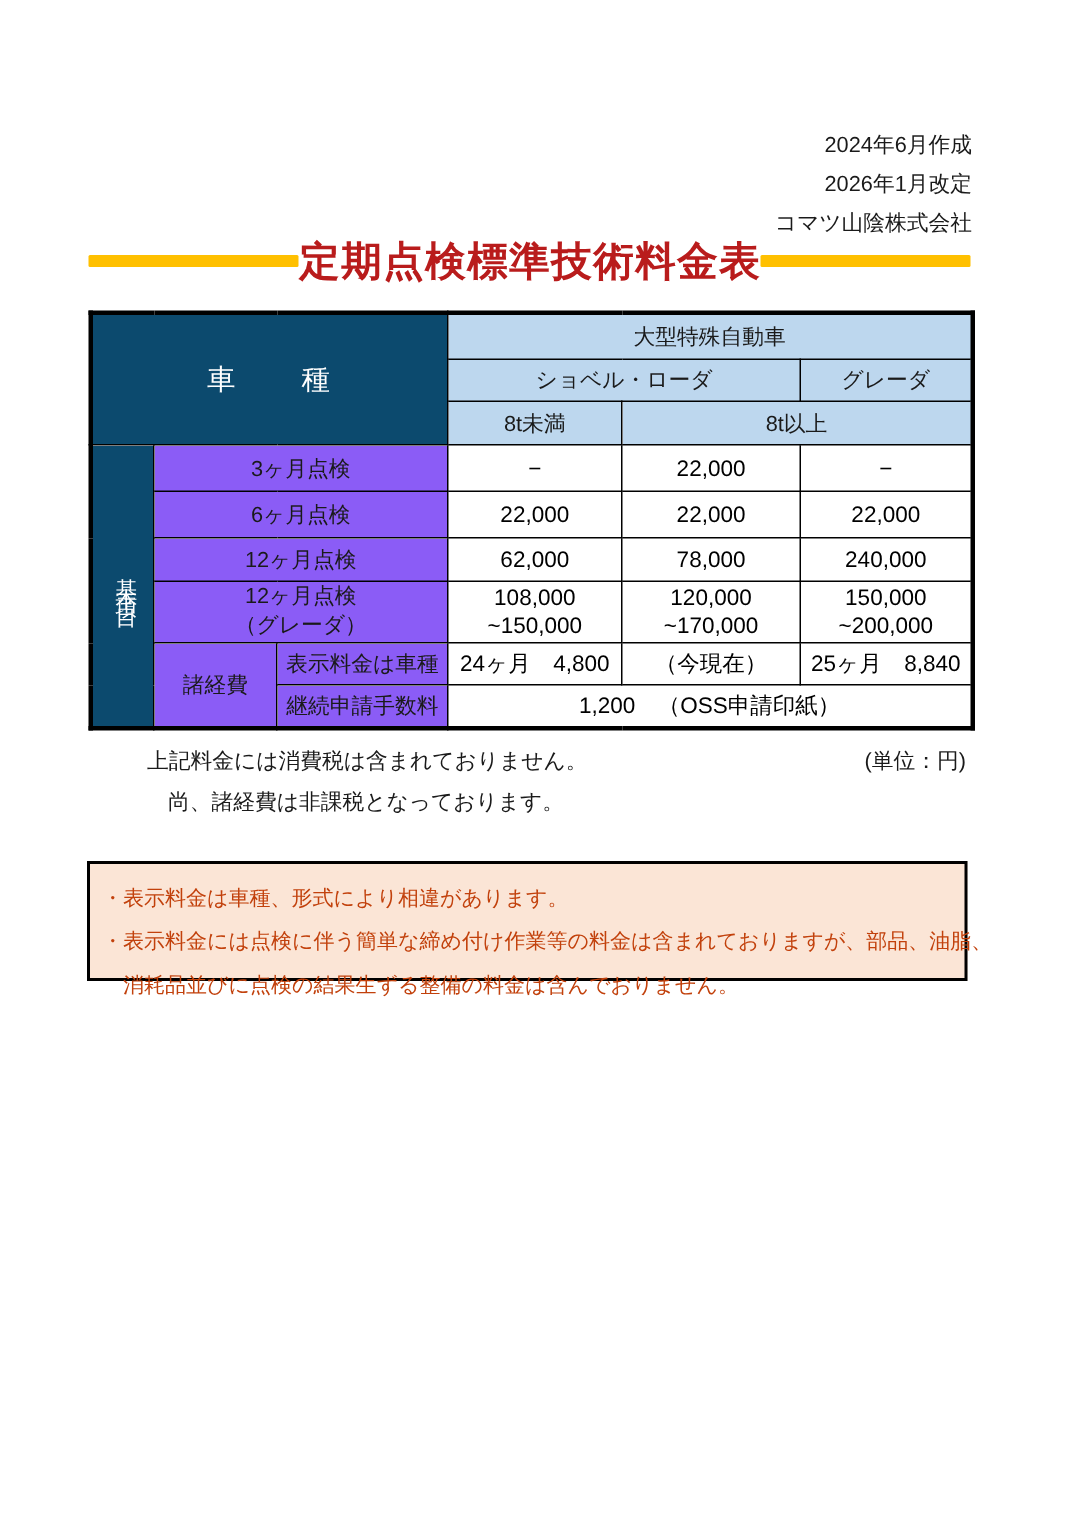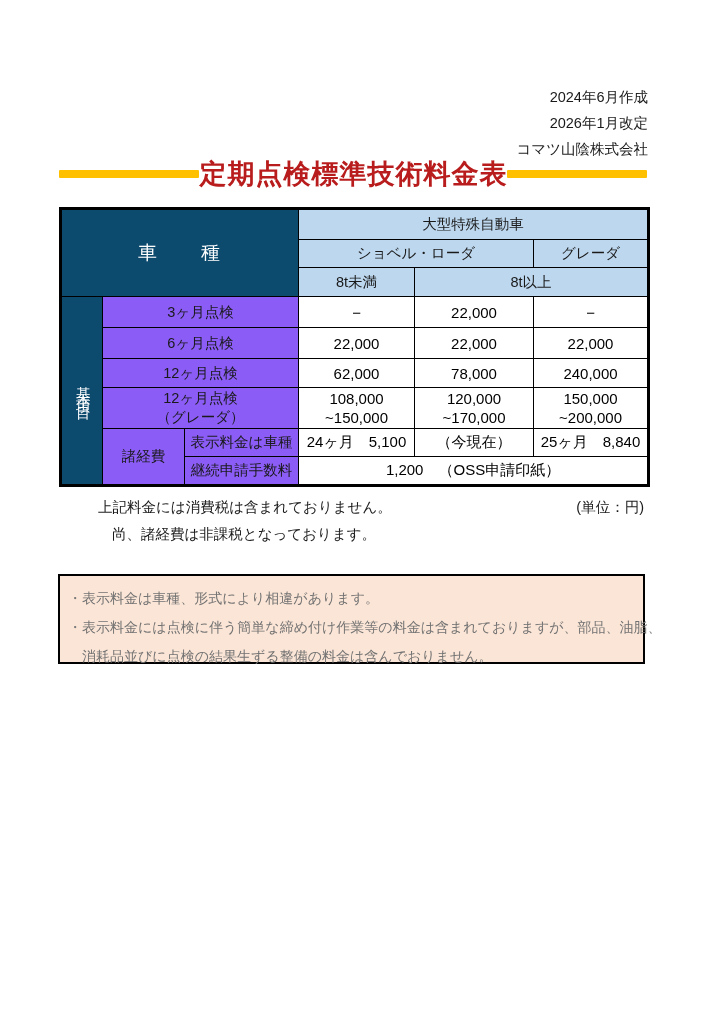--- a/index.html
+++ b/index.html
@@ -71,25 +71,25 @@
     position:absolute;top:498px;left:59px;width:588px;height:20px;
     font-size:14.5px;
   }
   .note-line1 .tax{position:absolute;left:39px;top:0;}
   .note-line1 .unit{position:absolute;right:3px;top:0;}
   .note-line2{
     position:absolute;top:525px;left:112px;font-size:14.5px;
   }
   
   .notice{
-    position:absolute;top:574px;left:58px;width:587px;height:90px;
+    position:absolute;top:574px;left:58px;width:587px;height:80px;
     box-sizing:border-box;
     background:#fbe5d6;border:2.5px solid #000;
     padding:8px 8px 0 8px;
-    font-size:14px;line-height:29px;color:#737373;
+    font-size:14px;line-height:29px;color:#c2410c;
   }
   .notice div{white-space:nowrap;}
 </style>
 </head>
 <body>
 
 <div class="page">
 
   <div class="meta">
     <div>2024年6月作成</div>
@@ -161,21 +161,21 @@
           <div class="l">~170,000</div>
         </td>
         <td class="val right">
           <div class="l">150,000</div>
           <div class="l">~200,000</div>
         </td>
       </tr>
       <tr class="r-e1">
         <td class="green" rowspan="2">諸経費</td>
         <td class="green">表示料金は車種</td>
-        <td class="val">24ヶ月　5,100</td>
+        <td class="val">24ヶ月　4,800</td>
         <td class="val">（今現在）</td>
         <td class="val">25ヶ月　8,840</td>
       </tr>
       <tr class="r-e2">
         <td class="green">継続申請手数料</td>
         <td class="val" colspan="3">1,200　（OSS申請印紙）</td>
       </tr>
     </tbody>
   </table>
 

